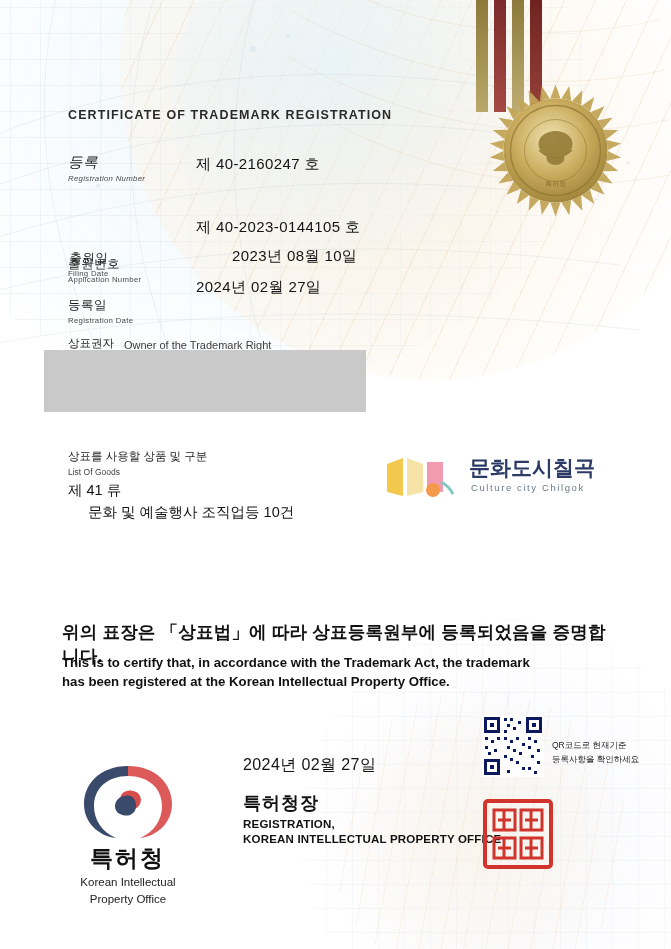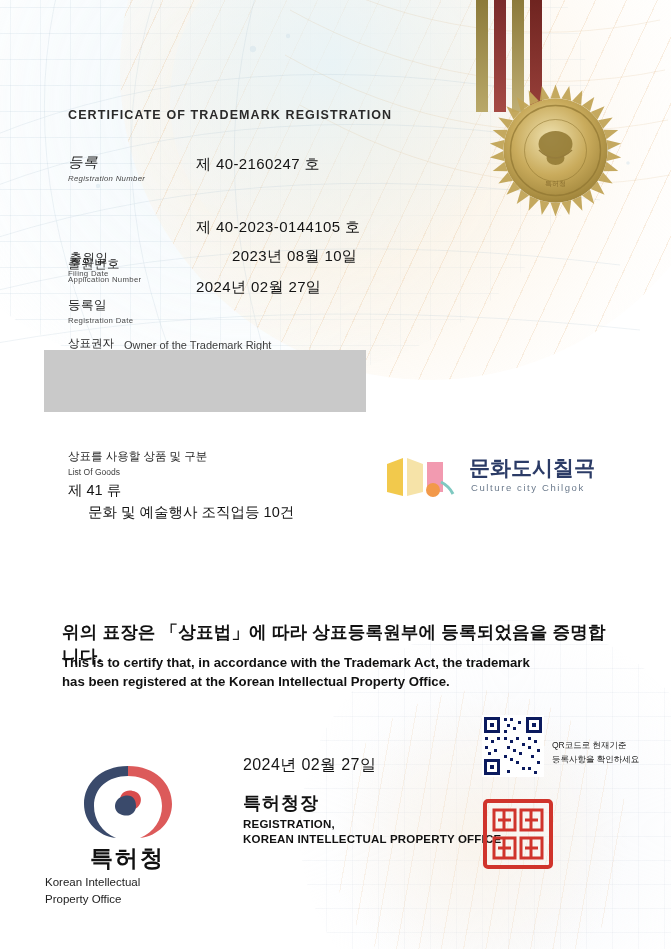--- a/index.html
+++ b/index.html
@@ -155,21 +155,21 @@
     font-size: 11.5px; font-weight: 700; color: #111; letter-spacing: .2px;
   }
 
   
   .emblem { position:absolute; left: 78px; top: 760px; width: 100px; height: 86px; }
   .emblem-ko {
     position:absolute; left: 60px; top: 843px; width: 135px; text-align:center;
     font-size: 23px; font-weight: 700; color: #111; letter-spacing: 2px;
   }
   .emblem-en {
-    position:absolute; left: 45px; top: 874px; width: 166px; 
+    position:absolute; left: 45px; top: 874px; width: 166px; text-align:center;
     font-size: 11.5px; color: #222; line-height: 17px;
   }
 
   
   .qr { position:absolute; left: 482px; top: 715px; width: 62px; height: 62px; }
   .qr-note1 {
     position:absolute; left: 552px; top: 740px; font-size: 8.5px; color: #1b1b1b;
   }
   .qr-note2 {
     position:absolute; left: 552px; top: 754px; font-size: 8.5px; color: #1b1b1b;

